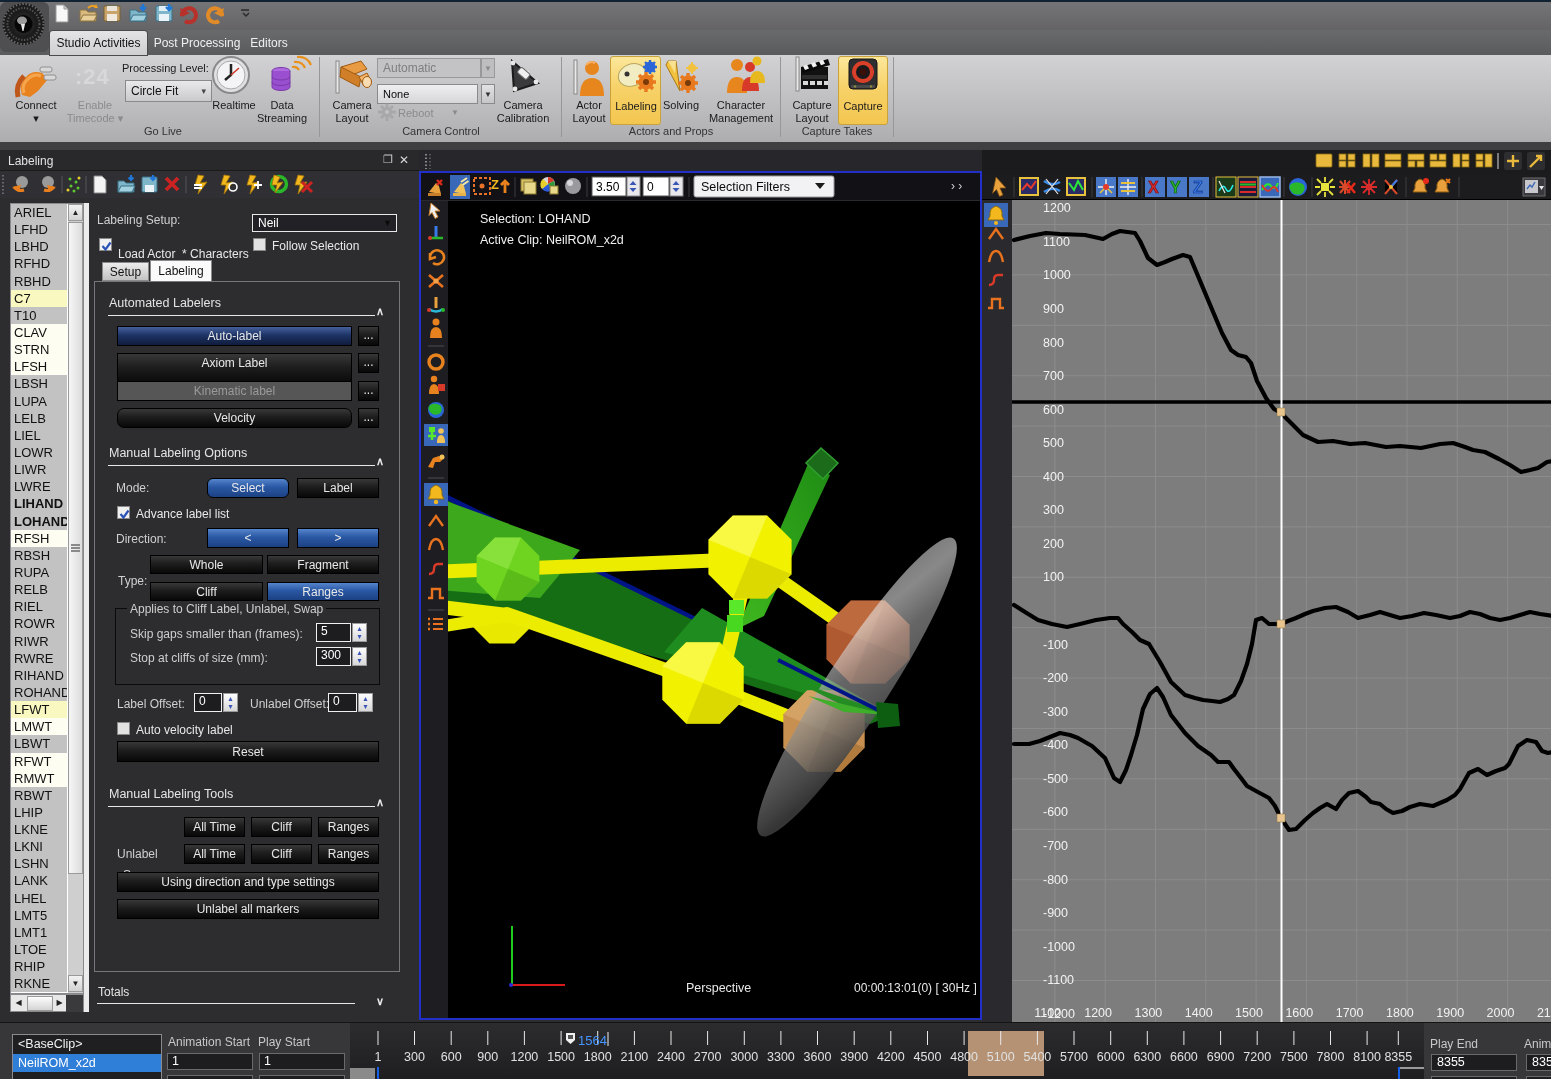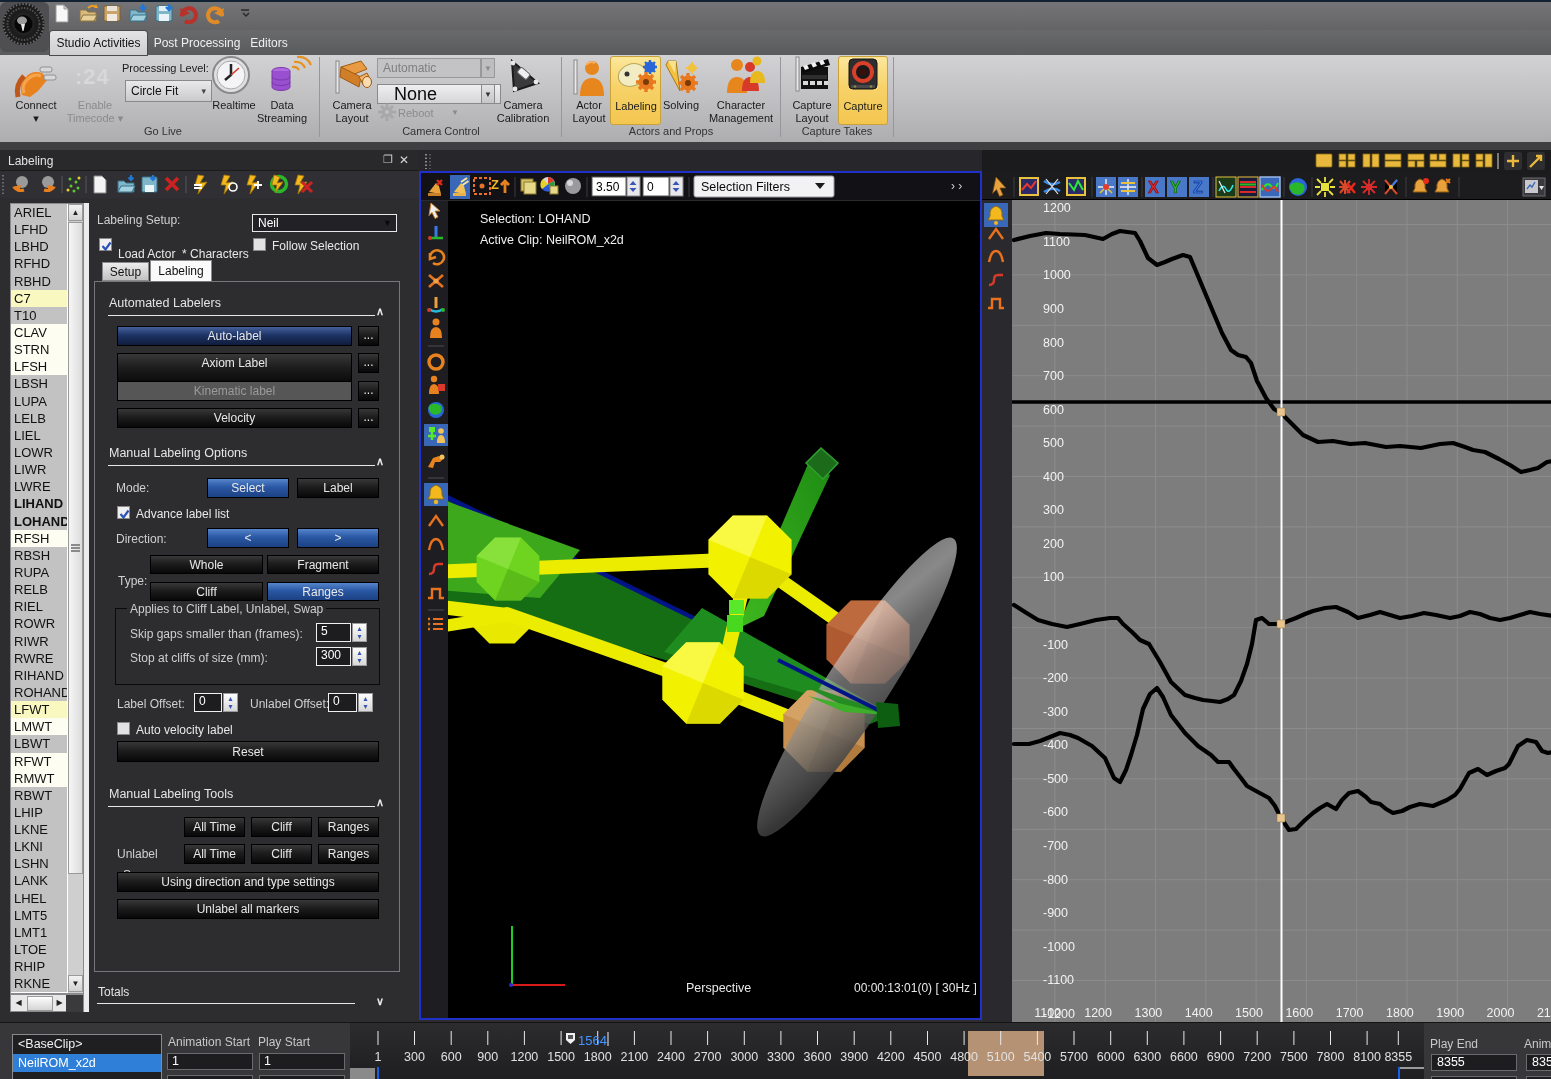--- a/index.html
+++ b/index.html
@@ -112,21 +112,21 @@
   <div class="ribtext" style="left:612px; top:100px; width:48px;">Labeling</div>
   <div class="ribtext" style="left:659px; top:99px; width:44px;">Solving</div>
   <div class="ribtext" style="left:703px; top:99px; width:76px;">Character<br>Management</div>
   <div class="ribtext" style="left:786px; top:99px; width:52px;">Capture<br>Layout</div>
   <div class="ribtext" style="left:840px; top:100px; width:46px;">Capture</div>
 
   <div class="abs" style="left:125px; top:80px; width:87px; height:22px; background:linear-gradient(#e9e9eb,#cacacc); border:1px solid #8a8a8c; font-size:12px; color:#111; line-height:21px; padding-left:5px;">Circle Fit <span style="position:absolute; right:5px; color:#444; font-size:9px;">▾</span></div>
 
   <div class="abs" style="left:377px; top:58px; width:104px; height:20px; background:#c3c3c5; border:1px solid #98989a; font-size:12px; color:#7e7e80; line-height:19px; padding-left:5px;">Automatic</div>
   <div class="abs" style="left:481px; top:58px; width:14px; height:20px; background:#bebec0; border:1px solid #98989a; color:#8a8a8c; font-size:8px; text-align:center; line-height:19px;">▼</div>
-  <div class="abs" style="left:377px; top:84px; width:124px; height:20px; background:linear-gradient(#efeff1,#d6d6d8); border:1px solid #8a8a8c; font-size:18px; color:#0a0a0a; line-height:19px; padding-left:16px;">None</div>
+  <div class="abs" style="left:377px; top:84px; width:101px; height:20px; background:linear-gradient(#efeff1,#d6d6d8); border:1px solid #8a8a8c; font-size:11px; color:#0a0a0a; line-height:19px; padding-left:5px;">None</div>
   <div class="abs" style="left:481px; top:84px; width:14px; height:20px; background:linear-gradient(#e2e2e4,#c6c6c8); border:1px solid #8a8a8c; color:#333; font-size:8px; text-align:center; line-height:19px;">▼</div>
   <div class="abs" style="left:451px; top:108px; width:14px; height:12px; color:#8a8a8c; font-size:8px;">▼</div>
 
   <svg class="abs" style="left:0; top:55px;" width="900" height="87">
 
     <g>
       <path d="M22 40 q-4 -10 4 -18 q6 -7 16 -4 l6 6 l-10 12 l-8 6 z" fill="#e8821e"></path>
       <path d="M24 38 q-3 -8 4 -14 q6 -6 13 -3" fill="none" stroke="#f7a54d" stroke-width="3"></path>
       <path d="M18 42 q-3 -12 6 -21" fill="none" stroke="#c0571a" stroke-width="5"></path>
       <rect x="40" y="12" width="12" height="5" rx="2" fill="#d8d8d8" stroke="#909090"></rect>
@@ -370,27 +370,27 @@
       <div class="abs" style="left:94px; top:131px; width:306px; height:691px; border:1px solid #77777b;"></div>
       <div class="seclbl" style="left:109px; top:146px;">Automated Labelers</div>
       <div class="abs" style="left:108px; top:165px; width:267px; height:1px; background:#e8e8e8;"></div>
       <div class="abs" style="left:376px; top:155px; color:#e8e8e8; font-size:11px; font-weight:bold;">∧</div>
       <div class="btn blue" style="left:117px; top:176px; width:235px; height:20px; line-height:19px; background:linear-gradient(#46609c,#1d3466 45%,#101c3c);">Auto-label</div>
       <div class="btn" style="left:358px; top:176px; width:21px; height:20px; line-height:16px;">...</div>
       <div class="btn" style="left:117px; top:203px; width:235px; height:32px; line-height:19px;">Axiom Label</div>
       <div class="btn" style="left:358px; top:203px; width:21px; height:20px; line-height:16px;">...</div>
       <div class="btn disb" style="left:117px; top:231px; width:235px; height:20px; line-height:19px; background:#565656;">Kinematic label</div>
       <div class="btn" style="left:358px; top:231px; width:21px; height:20px; line-height:16px;">...</div>
-      <div class="btn" style="left:117px; top:258px; width:235px; height:20px; line-height:19px;">Velocity</div>
+      <div class="btn" style="left:117px; top:258px; width:235px; height:20px; line-height:19px;border-radius:7px;">Velocity</div>
       <div class="btn" style="left:358px; top:258px; width:21px; height:20px; line-height:16px;">...</div>
       <div class="seclbl" style="left:109px; top:296px;">Manual Labeling Options</div>
       <div class="abs" style="left:108px; top:315px; width:267px; height:1px; background:#e8e8e8;"></div>
       <div class="abs" style="left:376px; top:305px; color:#e8e8e8; font-size:11px; font-weight:bold;">∧</div>
       <div class="ptxt" style="left:116px; top:331px;">Mode:</div>
-      <div class="btn blue" style="left:207px; top:328px; width:82px; height:20px; line-height:19px;">Select</div>
+      <div class="btn blue" style="left:207px; top:328px; width:82px; height:20px; line-height:19px;border-radius:6px;">Select</div>
       <div class="btn" style="left:297px; top:328px; width:82px; height:20px; line-height:19px;">Label</div>
       <div class="chk" style="left:117px; top:356px;"><svg width="13" height="13">
             <path d="M2.5 6 l3 3.5 l5 -7" stroke="#2a52b8" stroke-width="2.2" fill="none"></path>
           </svg></div>
       <div class="ptxt" style="left:136px; top:357px; color:#e8e8e8;">Advance label list</div>
       <div class="ptxt" style="left:116px; top:382px;">Direction:</div>
       <div class="btn blue" style="left:207px; top:378px; width:82px; height:20px; line-height:19px;">&lt;</div>
       <div class="btn blue" style="left:297px; top:378px; width:82px; height:20px; line-height:19px;">&gt;</div>
       <div class="btn" style="left:150px; top:405px; width:113px; height:19px; line-height:18px;">Whole</div>
       <div class="btn" style="left:267px; top:405px; width:112px; height:19px; line-height:18px;">Fragment</div>

